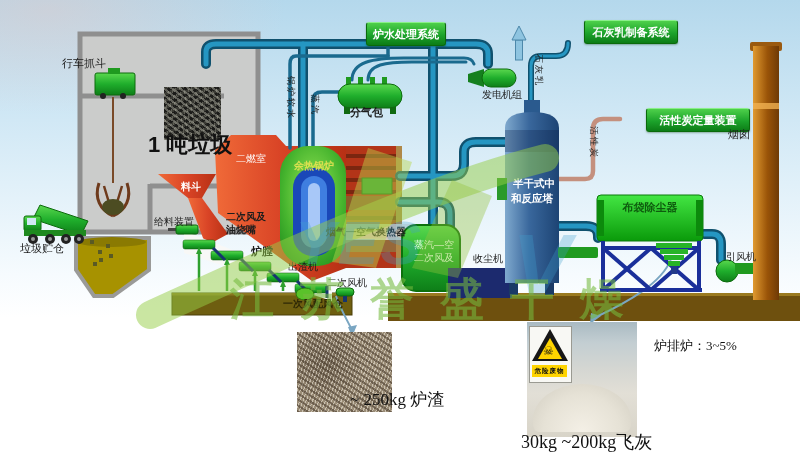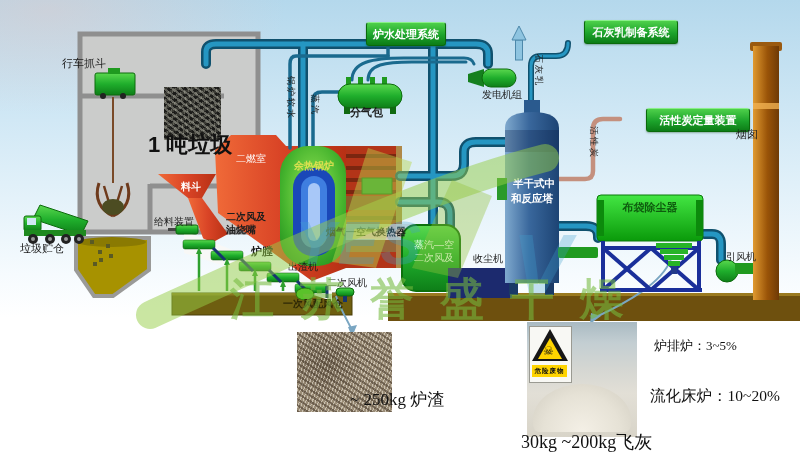--- a/index.html
+++ b/index.html
@@ -375,26 +375,25 @@
   <div class="gbox" style="left:558px;top:20px;width:92px;height:22px;">石灰乳制备系统</div>
   <div class="vlab" style="left:545px;top:54px;">石灰乳</div>
   <div class="lbl w b" style="left:513px;top:176px;font-size:10.5px;line-height:15px;">
     <div>半干式中</div>
         <div style="margin-left:-2px;">和反应塔</div>
   </div>
   <div class="gbox" style="left:620px;top:108px;width:102px;height:22px;">活性炭定量装置</div>
   <div class="vlab" style="left:600px;top:126px;">活性炭</div>
   <div class="lbl b" style="left:597px;top:201px;width:106px;text-align:center;font-size:11px;color:#0e5c0e;">布袋除尘器</div>
   <div class="lbl" style="left:726px;top:251px;">引风机</div>
-  <div class="lbl" style="left:728px;top:128px;font-size:11px;margin-left:8px;">烟囱</div>
+  <div class="lbl" style="left:728px;top:128px;font-size:11px;">烟囱</div>
 
   <div class="lbl serifTxt" style="left:350px;top:394px;font-size:17px;">~ 250kg 炉渣</div>
   <div class="lbl serifTxt" style="left:521px;top:436px;font-size:18px;">30kg ~200kg飞灰</div>
   <div class="lbl serifTxt" style="left:654px;top:340px;font-size:13px;">炉排炉：3~5%</div>
-  <div class="lbl serifTxt" style="left:650px;top:390px;font-size:15.5px;">流化床炉：10~20%</div>
 </div>
 
 <div class="wm">
   <svg width="800" height="474" viewBox="0 0 800 474">
     <path d="M150,315 C260,265 420,190 545,158" fill="none" stroke="rgba(150,205,70,.5)" stroke-width="28" stroke-linecap="round"></path>
     <polygon points="332,262 368,148 412,162 376,268" fill="rgba(185,215,75,.45)"></polygon>
     <polygon points="412,268 452,180 492,196 458,278" fill="rgba(150,195,60,.38)"></polygon>
   </svg>
   <span class="wm-logo" style="left:295px;top:208px;font-size:61px;letter-spacing:2px;">YES</span>
   <span class="wm-logo" style="left:512px;top:214px;font-size:88px;">V</span>

